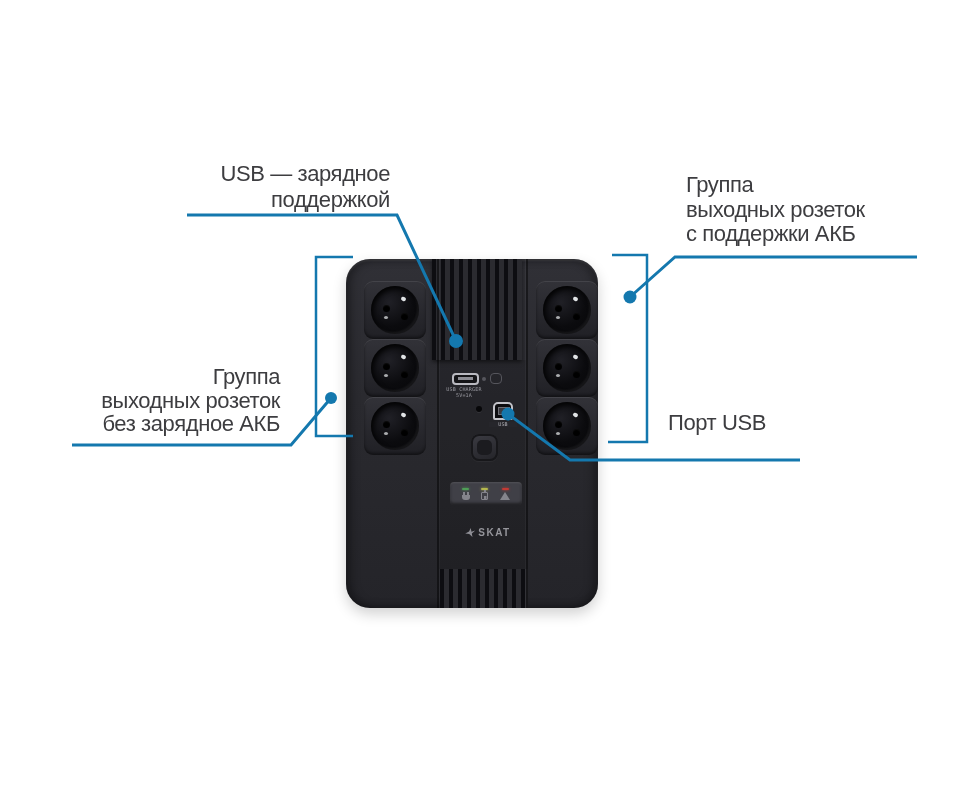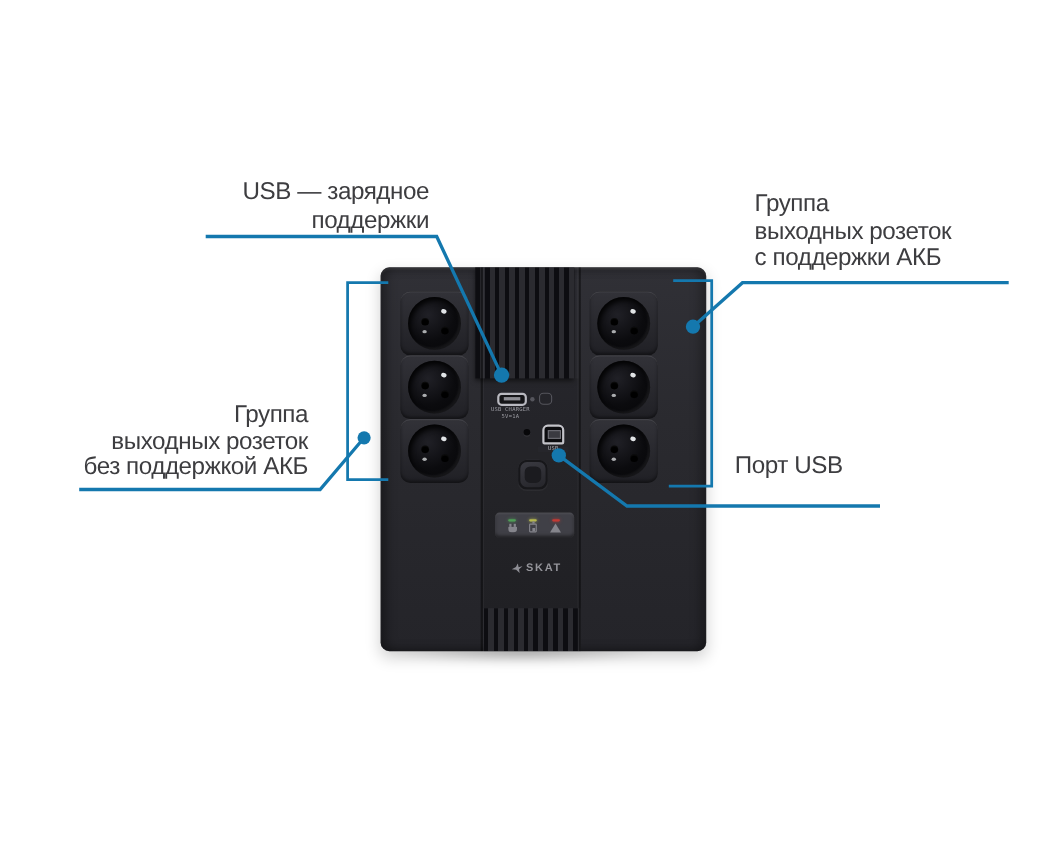--- a/index.html
+++ b/index.html
@@ -5,21 +5,21 @@
   html,body{margin:0;padding:0;background:#ffffff;}
   #stage{position:relative;width:964px;height:787px;background:#ffffff;overflow:hidden;
          font-family:"Liberation Sans","DejaVu Sans",sans-serif;}
   .lbl{position:absolute;color:#3d3d40;font-size:22px;line-height:26px;letter-spacing:-0.4px;}
   .lbl div{white-space:nowrap;}
   .r{text-align:right;}
   
   #shadow{position:absolute;left:352px;top:582px;width:244px;height:20px;border-radius:50%;
           background:radial-gradient(ellipse at center,rgba(0,0,0,.25),rgba(0,0,0,0) 70%);
           filter:blur(4px);}
-  #device{position:absolute;left:346px;top:243px;width:296px;height:349px;border-radius:8px;
+  #device{position:absolute;left:346px;top:259px;width:252px;height:349px;border-radius:24px;
           background:linear-gradient(180deg,#303036 0%,#2a2a2f 40%,#242429 100%);
           box-shadow:inset 0 2px 2px rgba(255,255,255,.08),inset 5px 0 10px rgba(0,0,0,.35),
                      inset -5px 0 10px rgba(0,0,0,.3),0 6px 14px rgba(0,0,0,.18);
           overflow:hidden;}
   .vent{position:absolute;background:repeating-linear-gradient(90deg,#0d0d11 0px,#0d0d11 4px,#2b2b30 4px,#2b2b30 9px);}
   #vent-top{left:86px;top:0;width:90px;height:101px;box-shadow:0 2px 4px rgba(0,0,0,.5);}
   #vent-bottom{left:94px;top:310px;width:88px;height:39px;}
   .seam{position:absolute;top:0;width:2px;height:349px;background:rgba(0,0,0,.45);}
   #seam-l{left:91px;box-shadow:1px 0 0 rgba(255,255,255,.04);}
   #seam-r{left:180px;box-shadow:-1px 0 0 rgba(255,255,255,.04);}
@@ -82,33 +82,33 @@
   
   #callouts{position:absolute;left:0;top:0;z-index:5;pointer-events:none;}
 </style>
 </head>
 <body>
 
 <div id="stage">
 
   <div class="lbl r" style="right:574px;top:149px;margin-top:12px;">
     <div>USB — зарядное</div>
-    <div>поддержки</div>
+    <div>поддержкой</div>
   </div>
 
   <div class="lbl" style="left:686px;top:173px;line-height:24.5px;">
     <div>Группа</div>
     <div>выходных розеток</div>
     <div>с поддержки АКБ</div>
   </div>
 
   <div class="lbl r" style="right:684px;top:365px;line-height:23.5px;">
     <div>Группа</div>
     <div>выходных розеток</div>
-    <div>без поддержкой АКБ</div>
+    <div>без зарядное АКБ</div>
   </div>
 
   <div class="lbl" style="left:668px;top:410px;">
     <div>Порт USB</div>
   </div>
 
   <div id="shadow"></div>
 
   <div id="device">
     <div id="vent-top" class="vent"></div>

